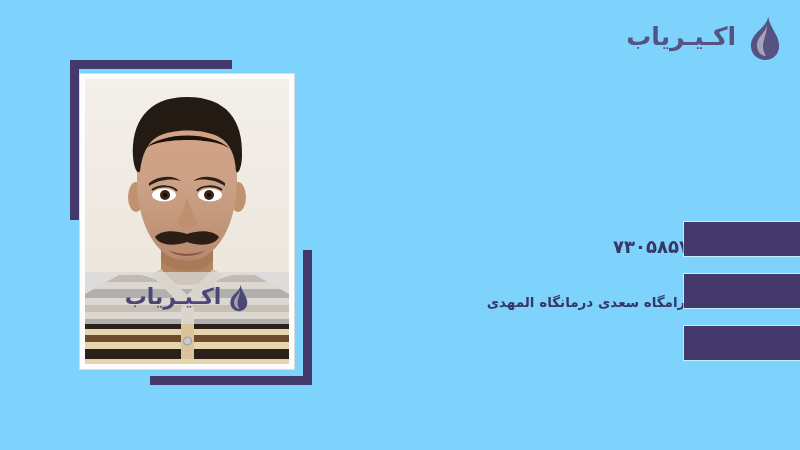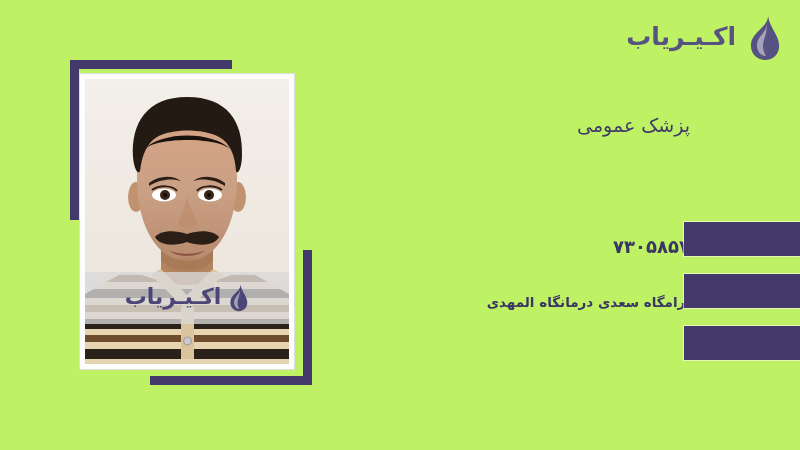--- a/index.html
+++ b/index.html
@@ -4,21 +4,21 @@
 <style>
   html, body {
     margin: 0;
     padding: 0;
     background: #ffffff;
   }
   #canvas {
     position: relative;
     width: 800px;
     height: 450px;
-    background: #bef264;
+    background: #7dd3fc;
     overflow: hidden;
     font-family: "DejaVu Sans", "Liberation Sans", sans-serif;
   }
 
   
   .brand {
     position: absolute;
     top: 14px;
     right: 18px;
     display: flex;
@@ -286,21 +286,20 @@
             <path d="M25 9 C24 18, 15 22, 15 30 C15 37, 19 41, 24 41 C21 36, 20 31, 22 25 C23.5 20, 25 15, 25 9 Z" fill="#d8d8d8" opacity="0.6"></path>
           </svg>
           <span class="wm-text">اکـیـریاب</span>
         </div>
 
       </div>
     </div>
   </div>
 
   <div class="info">
-    <div class="doctor-specialty">پزشک عمومی</div>
     <div class="doctor-phone">۷۳۰۵۸۵۷</div>
     <div class="doctor-address">آرامگاه سعدی درمانگاه المهدی</div>
   </div>
 
   <div class="bar bar-1"></div>
   <div class="bar bar-2"></div>
   <div class="bar bar-3"></div>
 
 </div>
 

